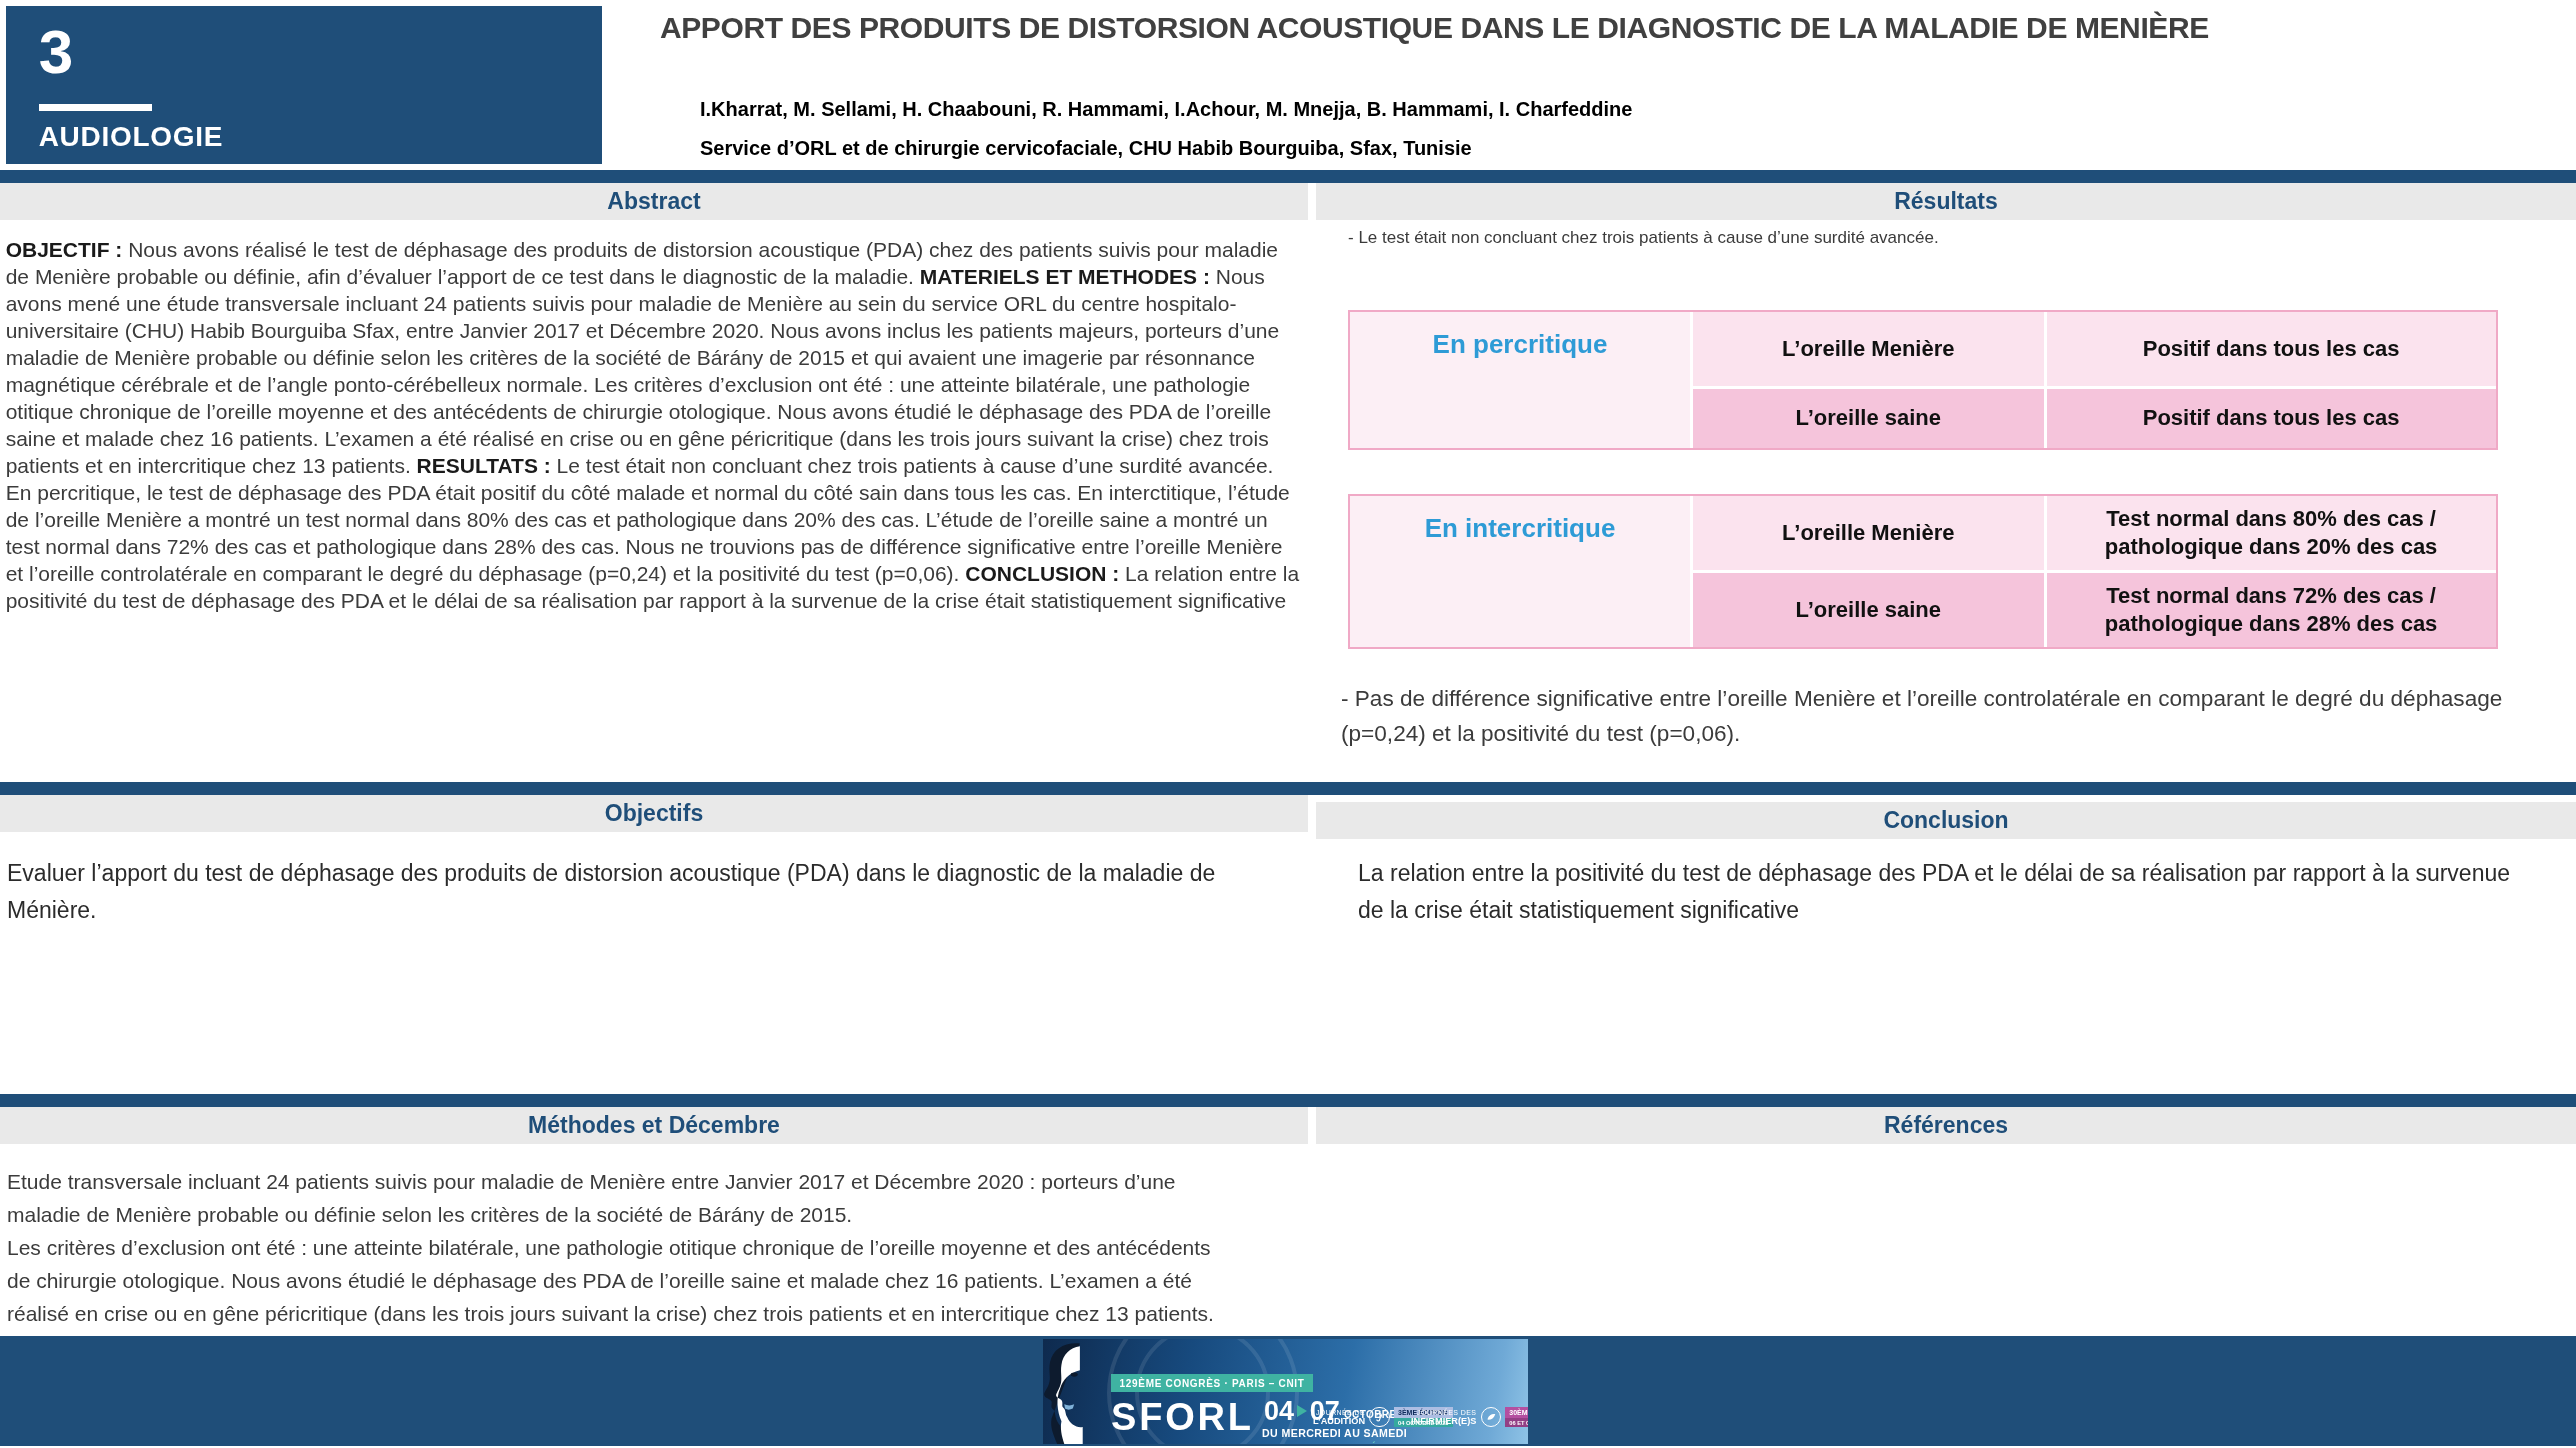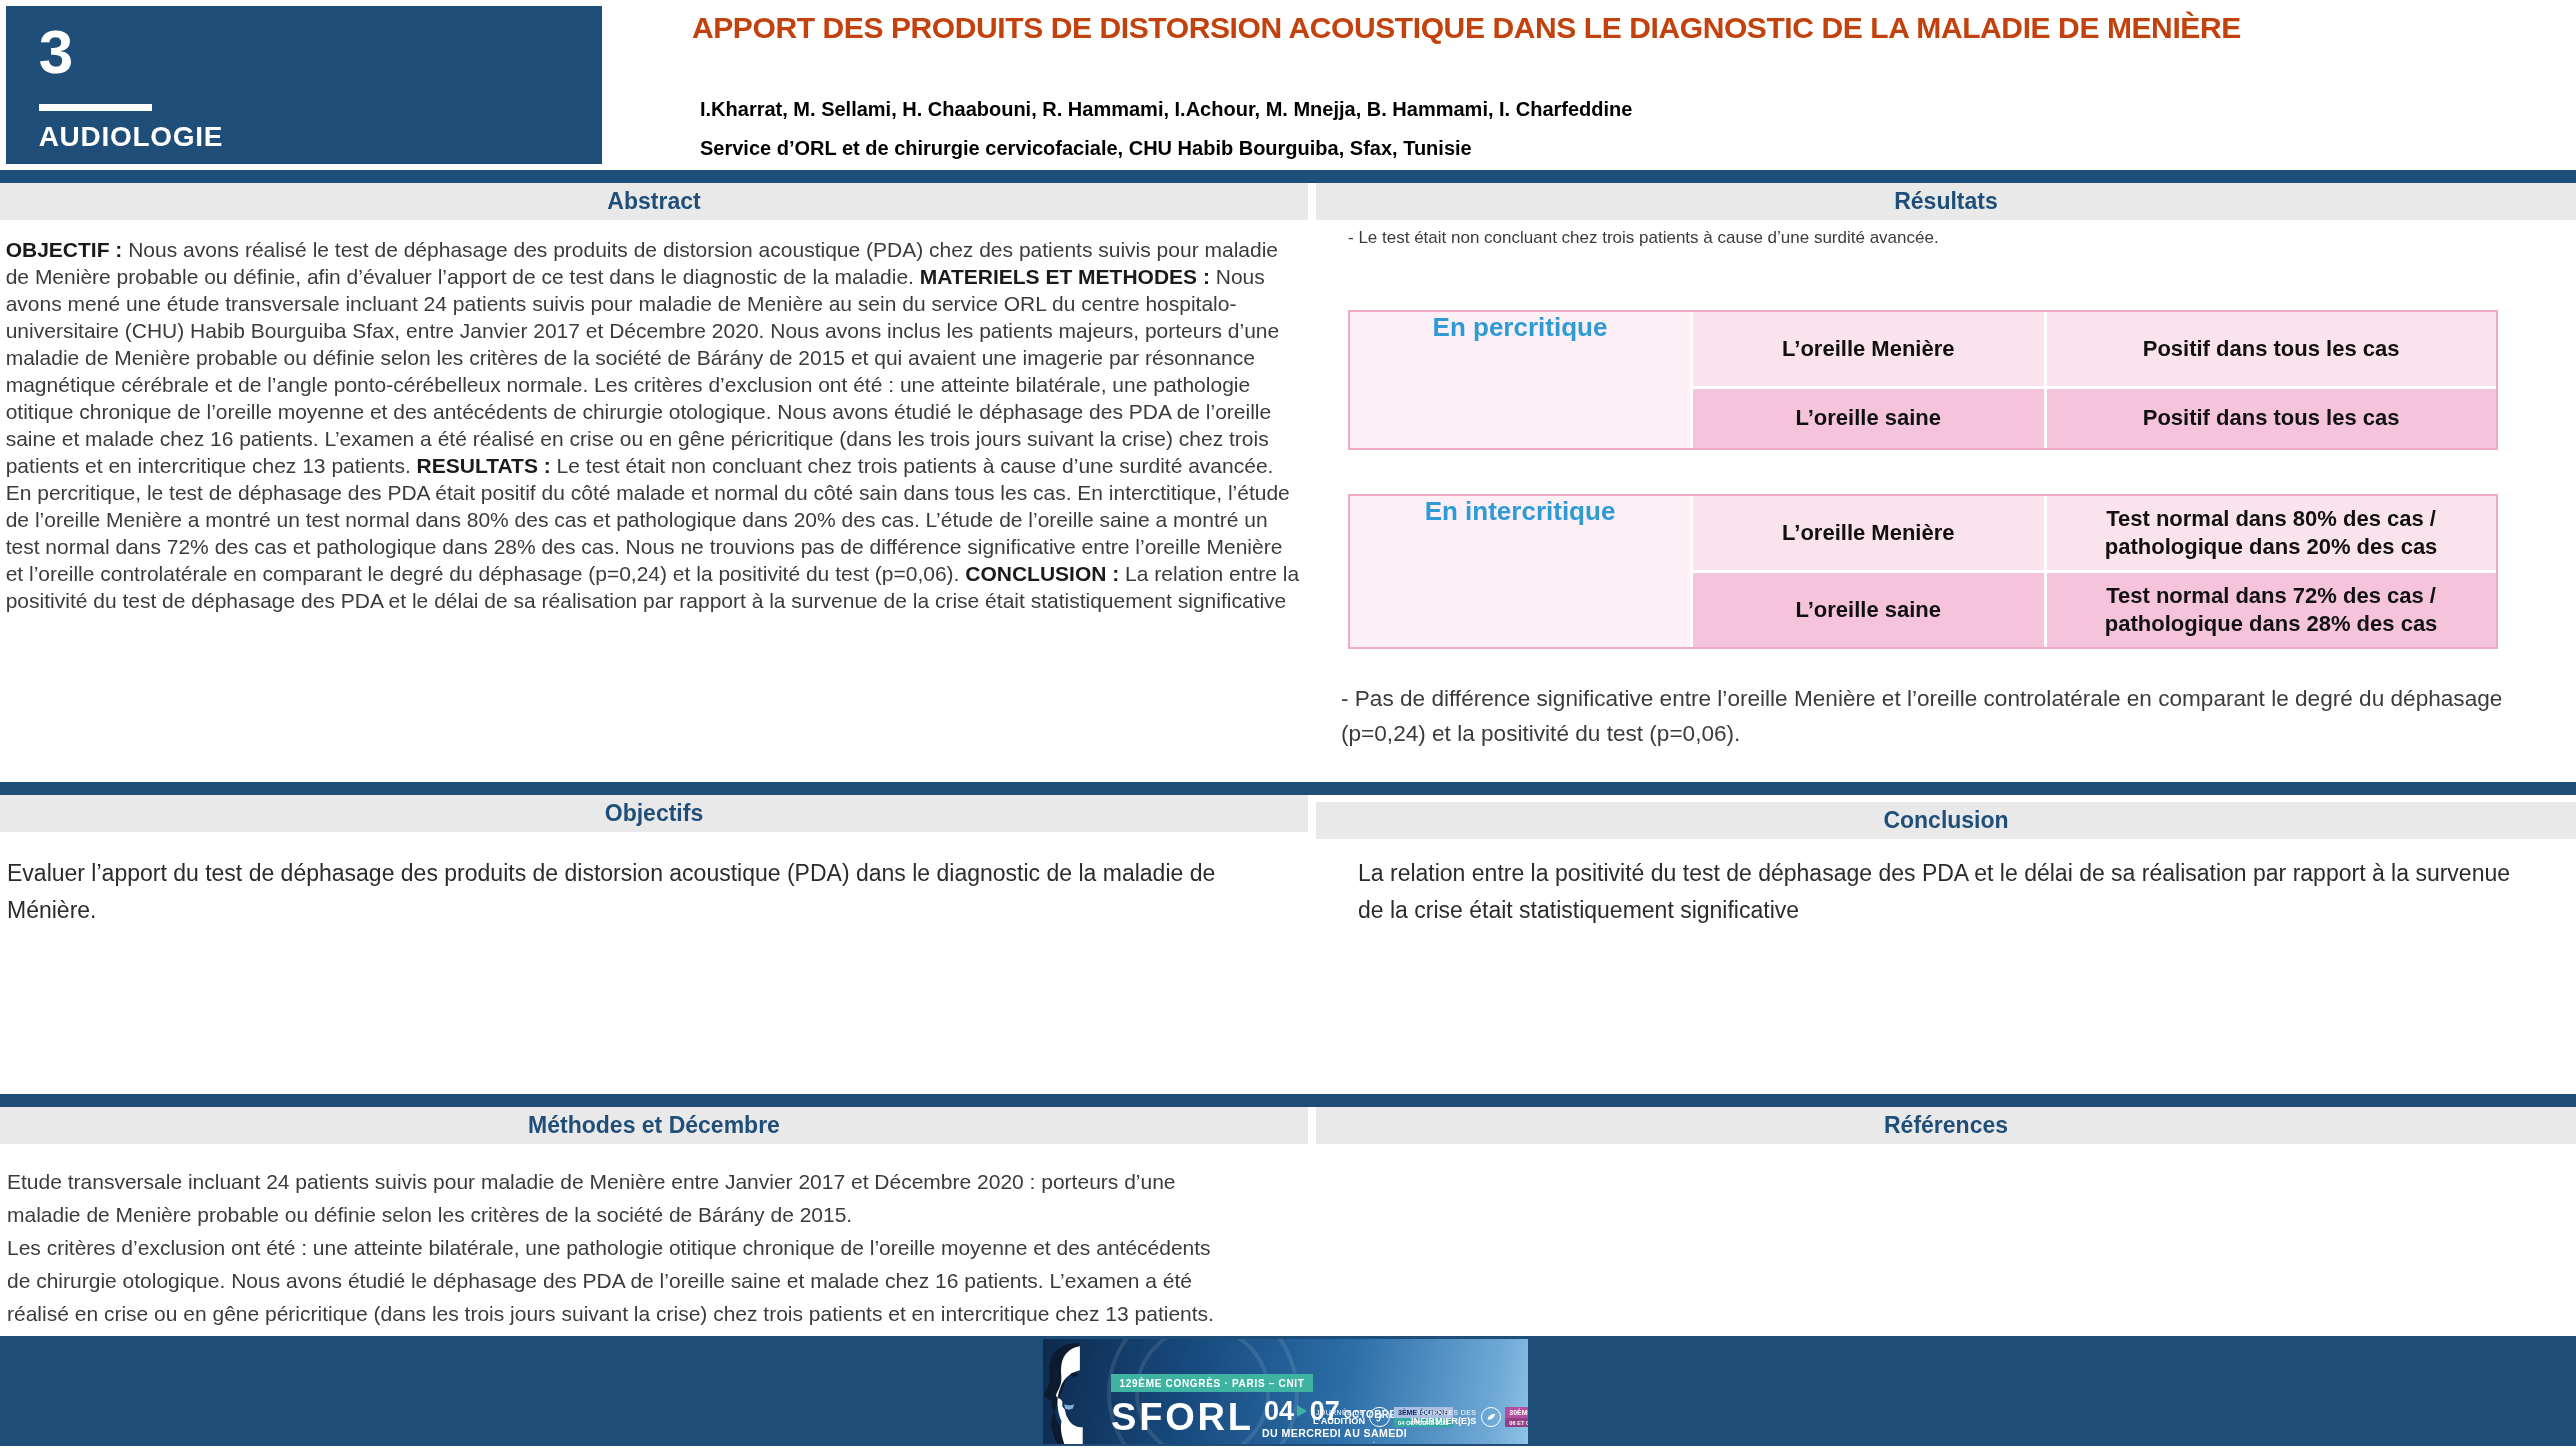--- a/index.html
+++ b/index.html
@@ -5,21 +5,21 @@
   html,body{margin:0;padding:0;}
   body{font-family:"Liberation Sans",sans-serif;background:#ffffff;}
   .page{position:relative;width:2576px;height:1449px;background:#ffffff;overflow:hidden;}
   .abs{position:absolute;}
 
   
   .badge-box{left:5.7px;top:5.7px;width:596px;height:158px;background:#1F4E79;}
   .badge-number{left:33px;top:10px;font-size:62px;font-weight:bold;color:#fff;}
   .badge-underline{left:33px;top:98px;width:113px;height:7px;background:#fff;}
   .badge-category{left:33px;top:115px;font-size:28px;font-weight:bold;color:#fff;letter-spacing:0.7px;}
-  .poster-title{left:692px;top:11.3px;width:1861px;font-size:30px;font-weight:bold;color:#c2410c;letter-spacing:-0.4px;}
+  .poster-title{left:660px;top:11.3px;width:1861px;font-size:30px;font-weight:bold;color:#404040;letter-spacing:-0.4px;}
   .poster-authors{left:700px;top:98px;width:1839px;font-size:20px;font-weight:bold;color:#000;}
   .poster-affiliation{left:700px;top:137px;width:1839px;font-size:20px;font-weight:bold;color:#000;}
 
   
   .bar-blue{background:#1F4E79;height:12.7px;left:0;width:2576px;}
   .hdr-bar{background:#E9E9E9;height:37px;}
   .hdr-bar.left{left:0;width:1308px;}
   .hdr-bar.right{left:1316px;width:1260px;}
   .hdr-text{font-size:23px;font-weight:bold;color:#1F4E79;width:100%;text-align:center;line-height:37px;}
 
@@ -30,21 +30,21 @@
   .results-note1{left:1348px;top:228px;width:1217px;font-size:17px;}
   .results-note2{left:1341px;top:681px;width:1235px;font-size:22.6px;line-height:35px;}
   .objectives-text{left:7px;top:855px;width:1273px;font-size:23px;line-height:37px;color:#2B2B2B;}
   .conclusion-text{left:1358px;top:855px;width:1160px;font-size:23px;line-height:37px;color:#2B2B2B;}
   .methods-text{left:7px;top:1165px;width:1210px;font-size:21px;line-height:33px;}
   .methods-text p{margin:0;}
 
   
   .ptable{left:1348px;display:grid;grid-template-columns:340px 351px 449px;gap:2.8px;background:#ffffff;border:2.1px solid #F0A9C6;}
   .ptable .cell{display:flex;align-items:center;justify-content:center;text-align:center;font-weight:bold;color:#111;font-size:22px;line-height:28px;padding:0 10px;}
-  .ptable .phase{grid-row:1/3;grid-column:1;background:#FCEFF5;display:flex;justify-content:center;align-items:flex-start;font-weight:bold;font-size:26px;color:#2E9BD6;}
+  .ptable .phase{grid-row:1/3;grid-column:1;background:#FCEFF5;display:flex;justify-content:center;align-items:flex-start;padding-top:17px;font-weight:bold;font-size:26px;color:#2E9BD6;}
   .ptable .r1{background:#FBE3EE;}
   .ptable .r2{background:#F5C4DB;}
   .t1{top:310px;grid-template-rows:74px 59px;}
   .t2{top:494px;grid-template-rows:74px 74px;}
 
   
   .footer-bar{left:0;top:1336px;width:2576px;height:110px;background:#1F4E79;}
   .congress-banner{left:1043px;top:1339px;width:485px;height:105px;background:linear-gradient(100deg,#0E2A4E 0%,#174A7E 30%,#2C6EA8 62%,#6FA9D6 92%,#8FC3E6 100%);overflow:hidden;}
   .ring{position:absolute;border:4.2px solid rgba(255,255,255,0.10);border-radius:50%;}
   .ring.r1{left:64px;top:-42px;width:184px;height:184px;}

